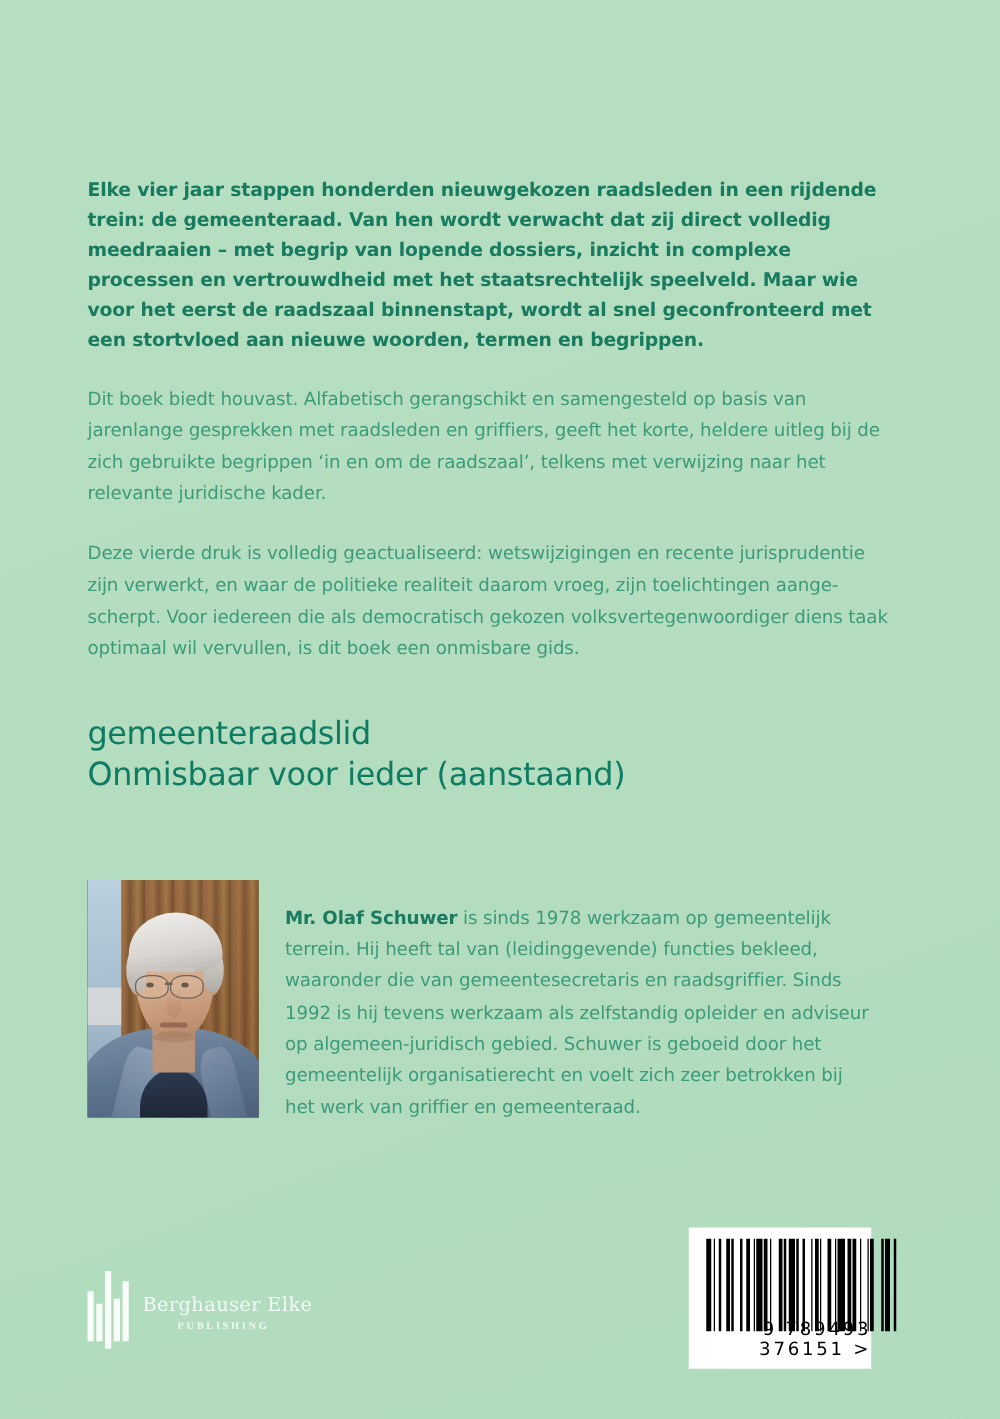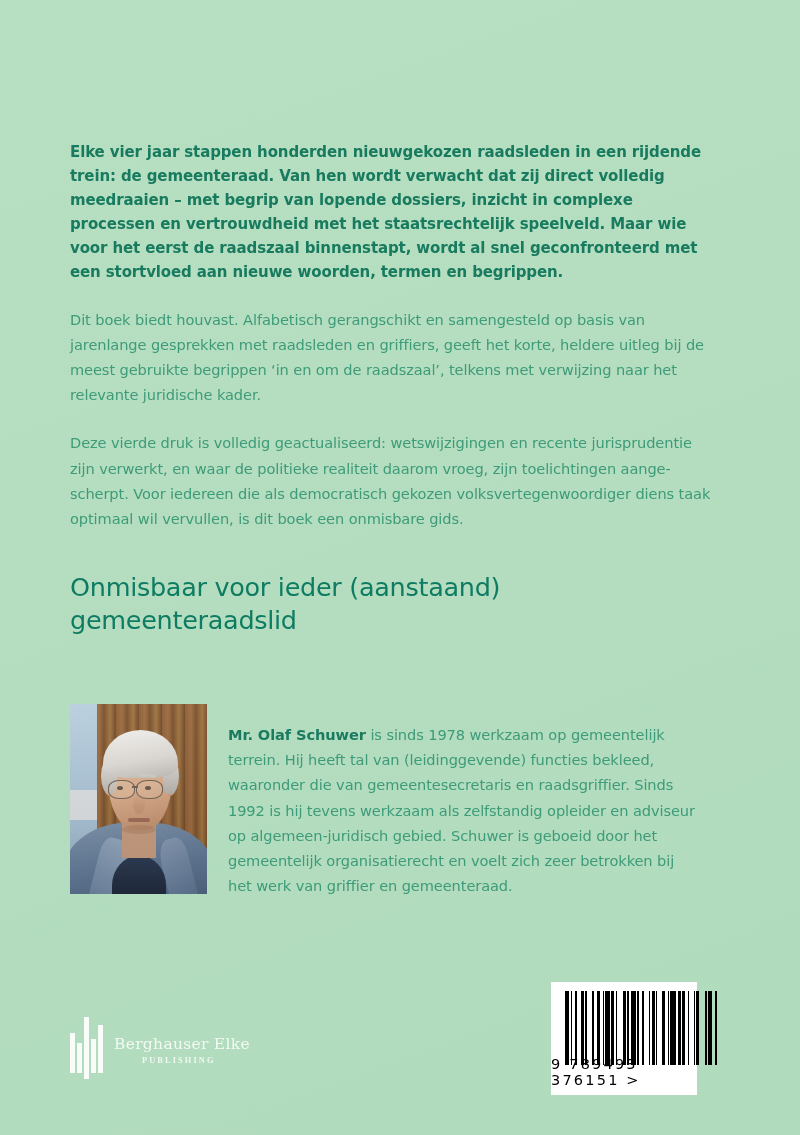--- a/index.html
+++ b/index.html
@@ -331,41 +331,41 @@
   .bc {
     height: 74px;
     background: #000;
   }
   .bc.sp { background: transparent; }
   .barcode-digits {
     position: absolute;
     left: 0;
     right: 0;
     bottom: 7px;
-    text-align: left;
+    text-align: right;
     font-family: "DejaVu Sans", sans-serif;
     font-size: 14.5px;
     letter-spacing: 2.2px;
     color: #000;
   }
 </style>
 </head>
 <body>
 
 <div class="page">
 
   <div class="content">
     <p class="lead-paragraph">Elke vier jaar stappen honderden nieuwgekozen raadsleden in een rijdende trein: de gemeenteraad. Van hen wordt verwacht dat zij direct volledig meedraaien – met begrip van lopende dossiers, inzicht in complexe processen en vertrouwdheid met het staatsrechtelijk speelveld. Maar wie voor het eerst de raadszaal binnenstapt, wordt al snel geconfronteerd met een stortvloed aan nieuwe woorden, termen en begrippen.</p>
-    <p class="body-paragraph">Dit boek biedt houvast. Alfabetisch gerangschikt en samengesteld op basis van jarenlange gesprekken met raadsleden en griffiers, geeft het korte, heldere uitleg bij de meest gebruikte begrippen ‘in en om de raadszaal’, telkens met verwijzing naar het relevante juridische kader.</p>
+    <p class="body-paragraph">Dit boek biedt houvast. Alfabetisch gerangschikt en samengesteld op basis van jarenlange gesprekken met raadsleden en griffiers, geeft het korte, heldere uitleg bij de zich gebruikte begrippen ‘in en om de raadszaal’, telkens met verwijzing naar het relevante juridische kader.</p>
     <p class="body-paragraph">Deze vierde druk is volledig geactualiseerd: wetswijzigingen en recente jurisprudentie zijn verwerkt, en waar de politieke realiteit daarom vroeg, zijn toelichtingen aange-scherpt. Voor iedereen die als democratisch gekozen volksvertegenwoordiger diens taak optimaal wil vervullen, is dit boek een onmisbare gids.</p>
   </div>
 
   <div class="headline">
+    <span class="headline-line">gemeenteraadslid</span>
     <span class="headline-line">Onmisbaar voor ieder (aanstaand)</span>
-    <span class="headline-line">gemeenteraadslid</span>
   </div>
 
   <div class="author-block">
 
     <div class="author-photo">
       <div class="photo-wood"></div>
       <div class="photo-leftpanel"></div>
       <div class="photo-bottomwall"></div>
       <div class="photo-body"></div>
       <div class="photo-lapel-l"></div>

